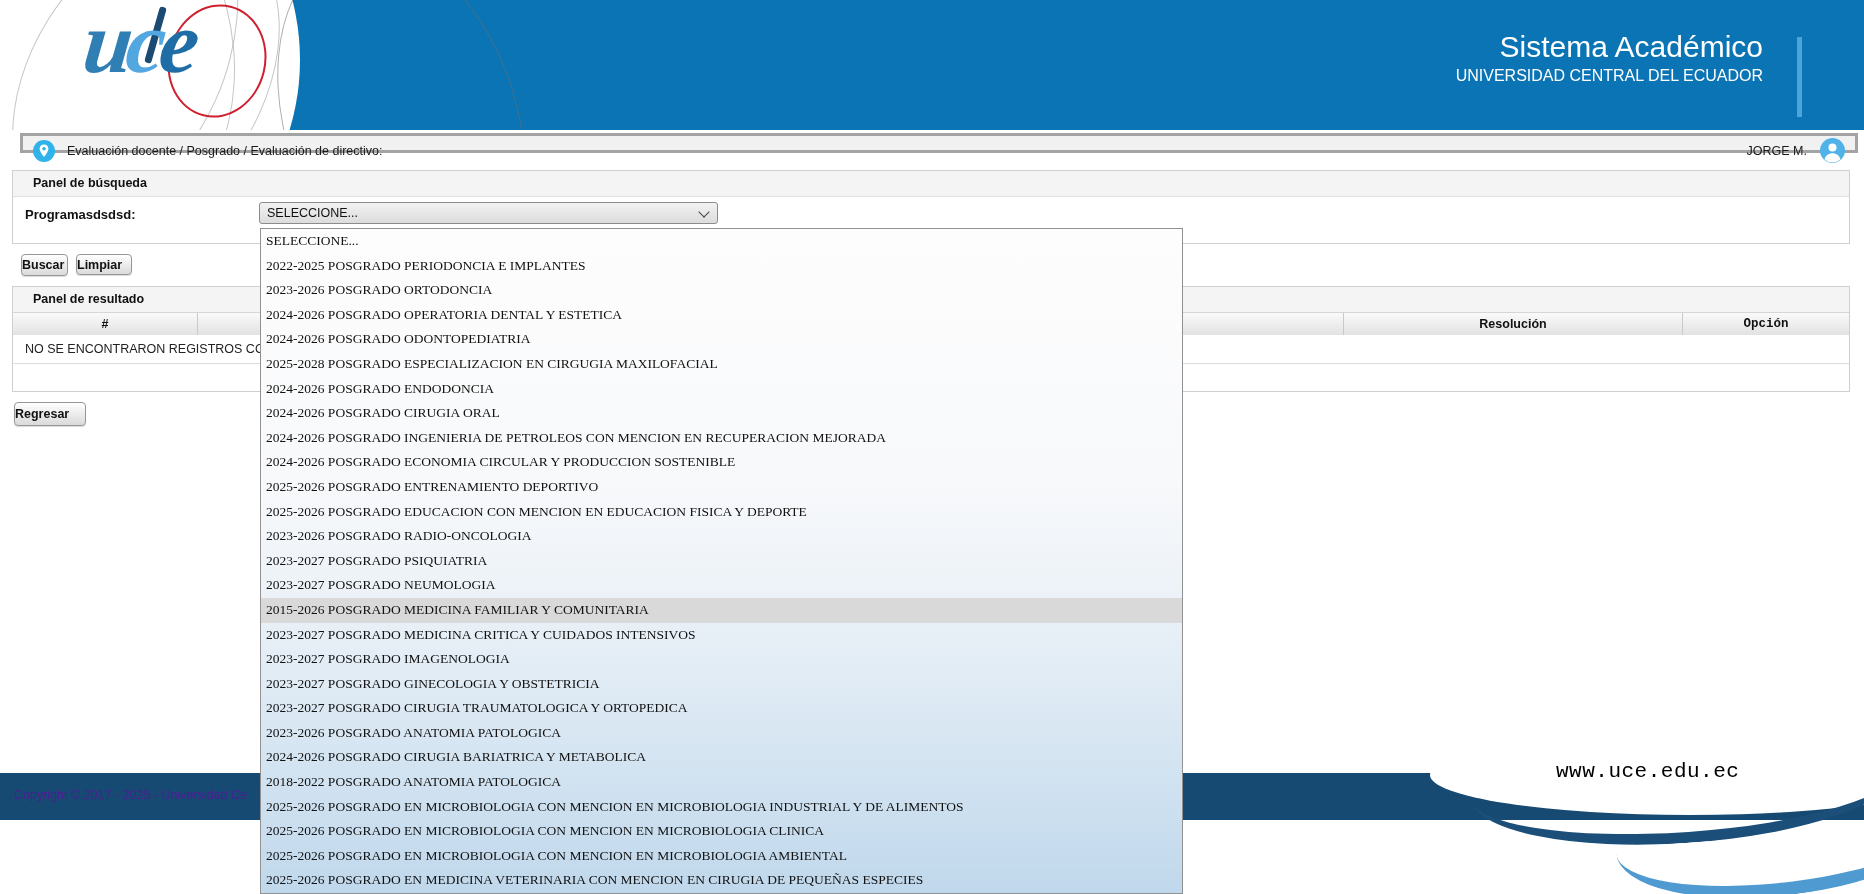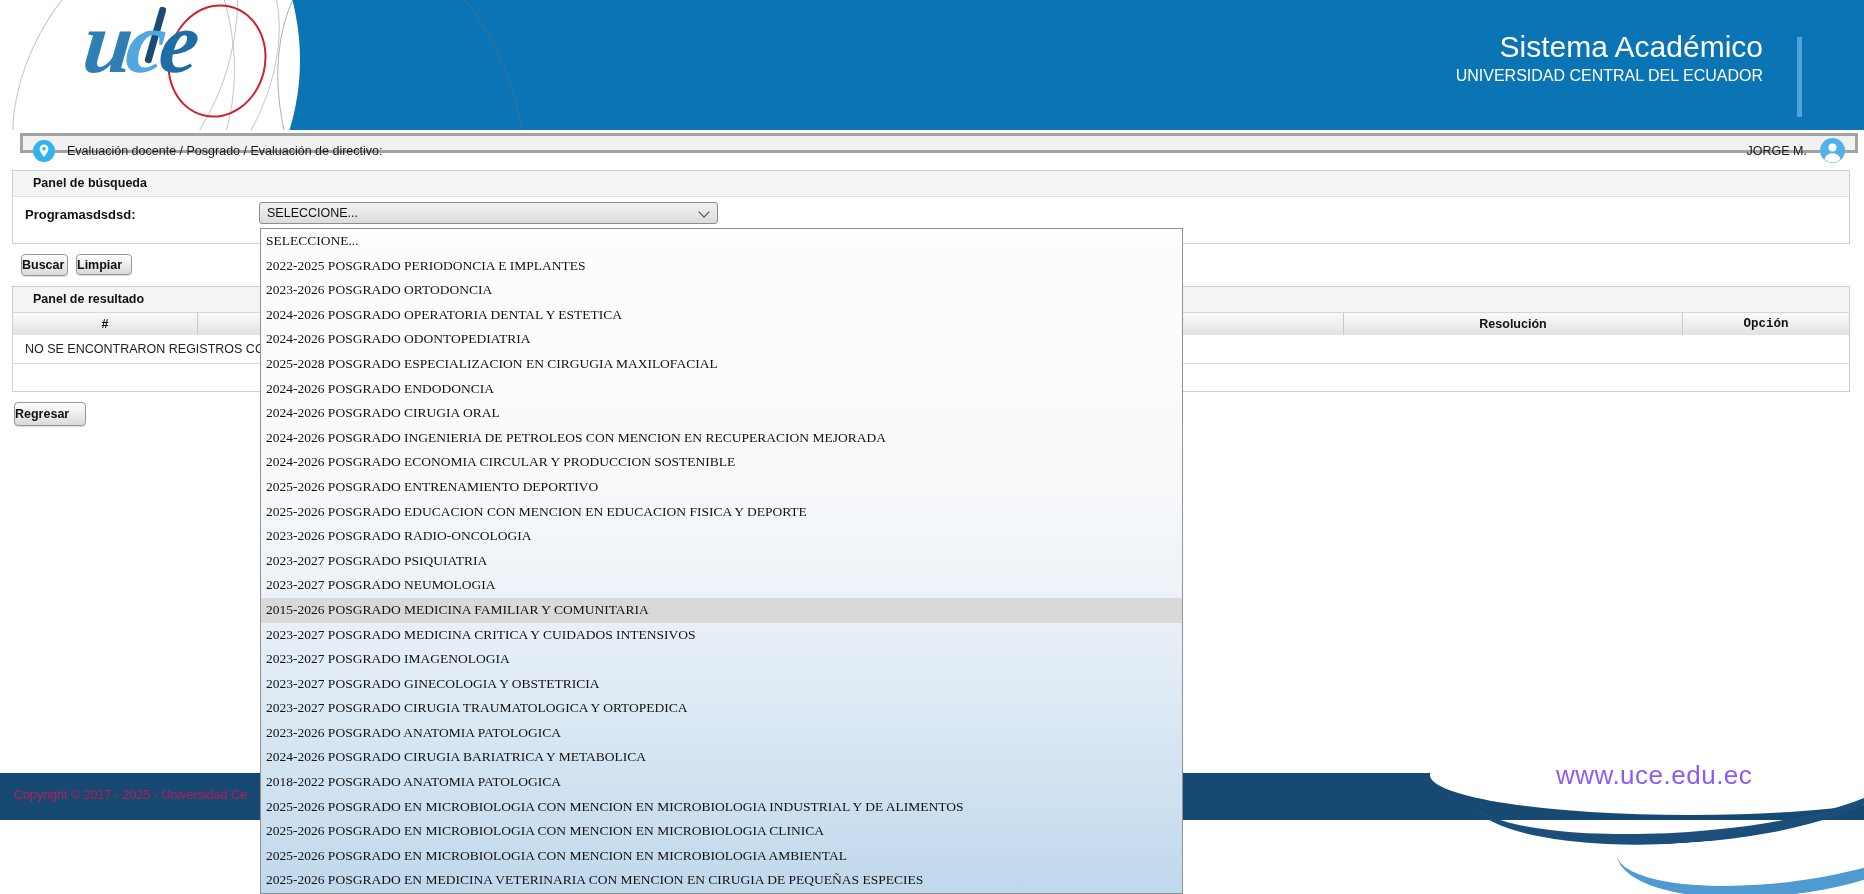--- a/index.html
+++ b/index.html
@@ -57,27 +57,27 @@
       text-align:center;border-right:1px solid #c9c9c9;box-sizing:border-box;}
   #th-num{left:0;width:185px;}
   #th-mid{left:185px;width:1146px;}
   #th-res{left:1331px;width:339px;}
   #th-opc{left:1670px;width:166px;border-right:none;font-family:Liberation Mono, monospace;}
   #trow{position:absolute;left:0;top:48px;right:0;height:28px;background:#fff;border-bottom:1px solid #dcdcdc;
         font-size:12.5px;color:#222;line-height:28px;padding-left:12px;}
 
   
   #footer-band{left:0;top:773px;width:1864px;height:47px;background:#174a72;}
-  #footer-copy{left:14px;top:788px;font-size:12.5px;color:#be185d;}
+  #footer-copy{left:14px;top:788px;font-size:12.5px;color:#4c1d95;}
   #foot-white{left:1430px;top:735px;width:520px;height:80px;background:#fff;border-radius:50%;}
   #foot-arc-navy{left:1470px;top:722px;width:430px;height:110px;border-radius:50%;
                  border-bottom:11px solid #1b4f7a;transform:rotate(-4deg);}
   #foot-arc-blue{left:1615px;top:772px;width:340px;height:110px;border-radius:50%;
                  border-bottom:13px solid #4f9ad0;transform:rotate(-7deg);}
-  #foot-site{left:1556px;top:760px;font-size:26px;color:#8b5cf6;letter-spacing:.5px;}
+  #foot-site{left:1556px;top:760px;font-size:21px;color:#000000;letter-spacing:.5px;font-family:Liberation Mono, monospace;}
 
   
   #dropdown{left:260px;top:228px;width:923px;height:666px;box-sizing:border-box;border:1px solid #919191;
             background:linear-gradient(180deg,#fdfdfd 0%,#f8f9fb 38%,#eaf1f7 58%,#d2e3f1 82%,#c0d8ec 100%);
             z-index:30;font-family:"Liberation Serif",serif;font-size:13.5px;color:#111;overflow:hidden;}
   .opt{height:24.6px;line-height:24.6px;padding-left:5px;white-space:nowrap;cursor:default;}
   .opt.hl{background:#d9d9d9;}
 </style>
 </head>
 <body>

